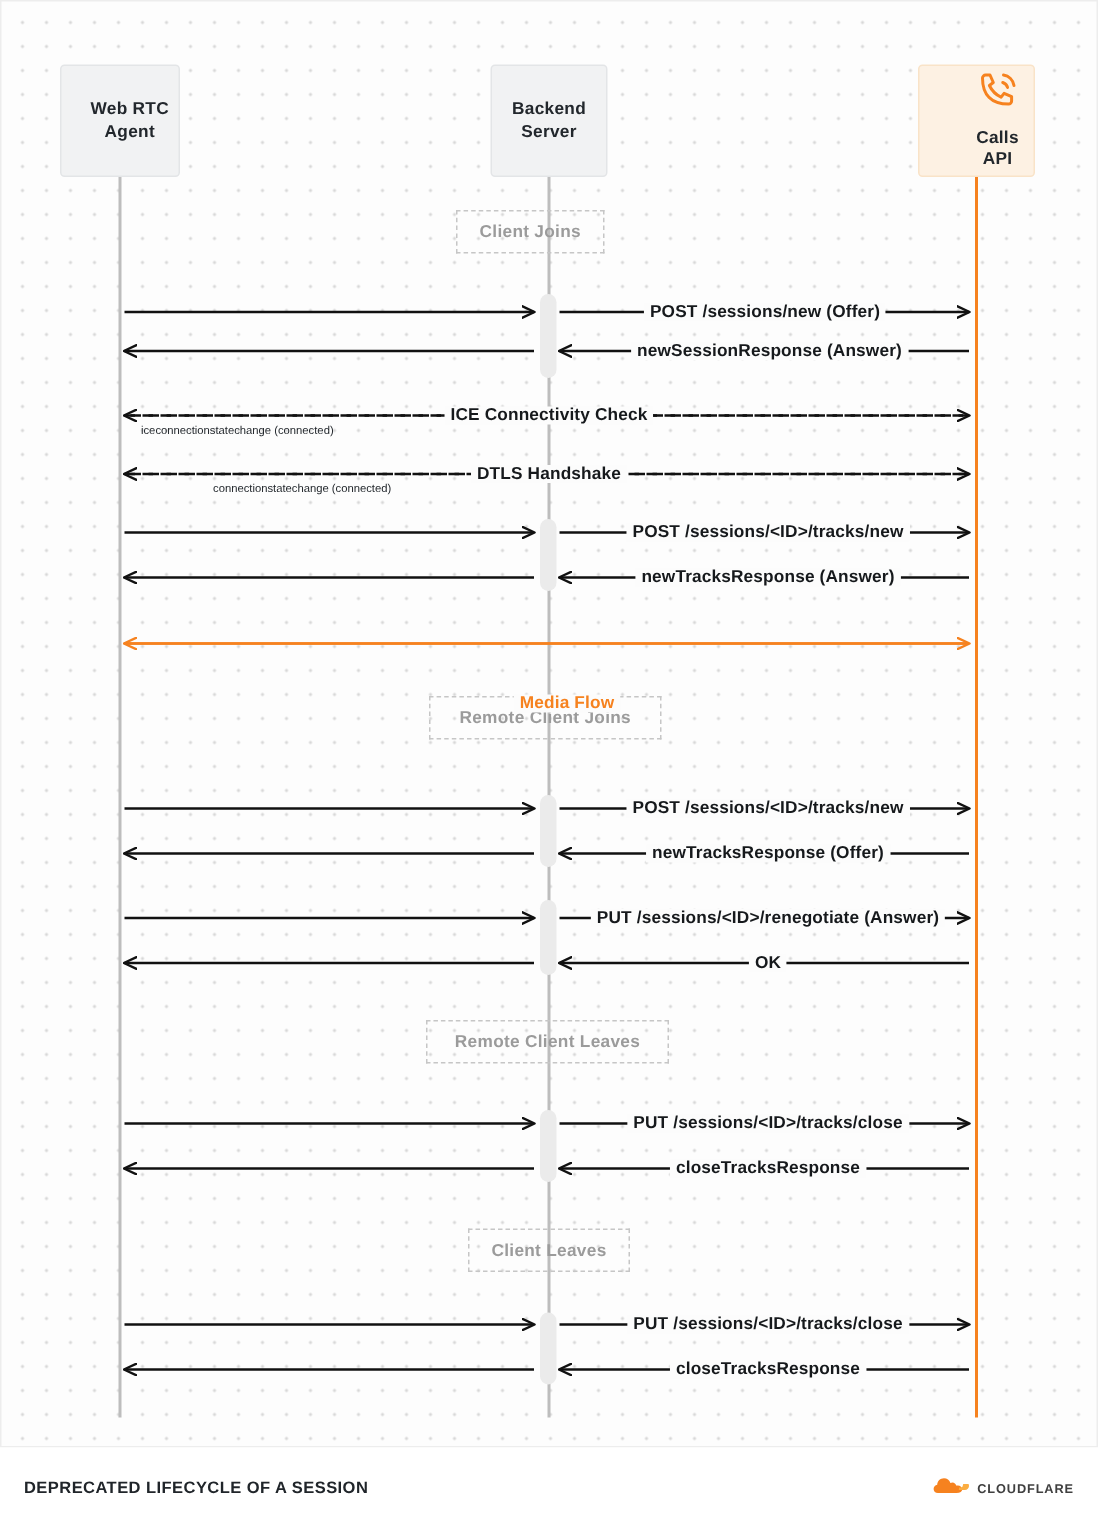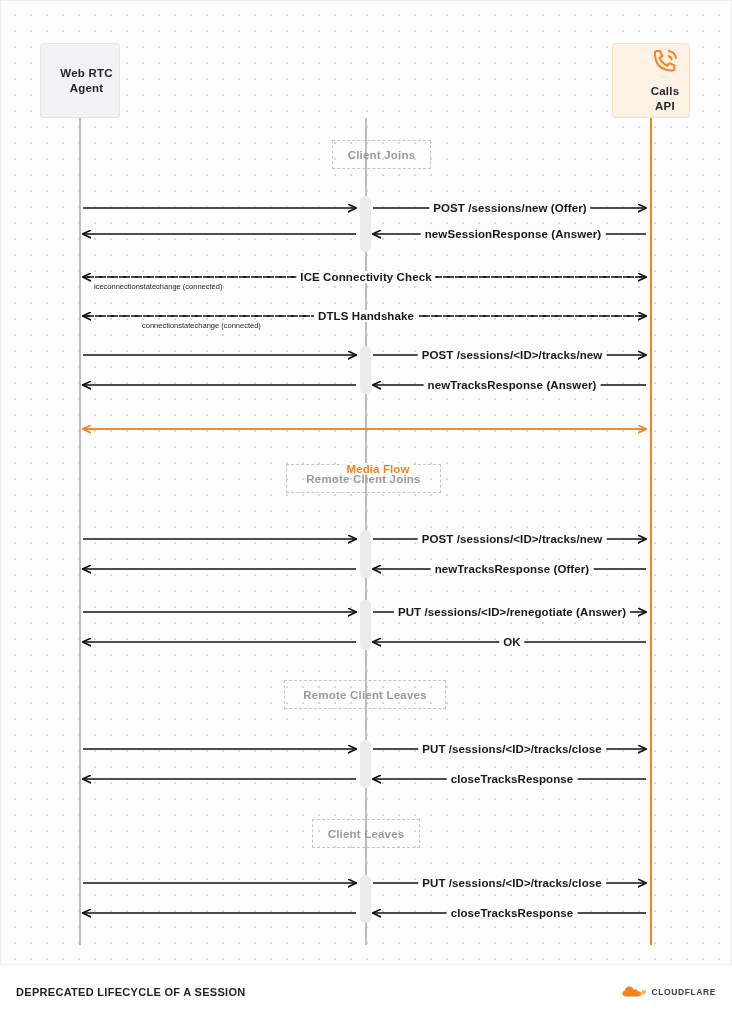--- a/index.html
+++ b/index.html
@@ -168,33 +168,37 @@
   <div class="activation" style="left:360px; top:530px; height:48px;"></div>
   <div class="activation" style="left:360px; top:600px; height:50px;"></div>
   <div class="activation" style="left:360px; top:740px; height:48px;"></div>
   <div class="activation" style="left:360px; top:875px; height:48px;"></div>
 
   <div class="actor grey" style="left:40px; top:43px; width:80px; height:75px;padding-left:13px;">
     <span class="label">Web RTC</span>
     <span class="label">Agent</span>
   </div>
 
+  <div class="actor grey" style="left:327px; top:43px; width:78px; height:75px;">
+    <span class="label">Backend</span>
+    <span class="label">Server</span>
+  </div>
 
   <div class="actor warm" style="left:612px; top:43px; width:78px; height:75px;">
     <span class="phone-icon">
       <svg width="32" height="28" viewBox="0 0 32 28" fill="none" xmlns="http://www.w3.org/2000/svg">
         <path d="M6 5c0-1 1-2 2-2h3l2.2 5-2.6 2c1.6 3.4 4.4 6.2 7.8 7.8l2-2.6 5 2.2v3c0 1-1 2-2 2C12 22.4 6 16.4 6 5z" stroke="#f6821f" stroke-width="2" stroke-linecap="round" stroke-linejoin="round" fill="none"></path>
         <path d="M20 3c3.6.6 6.4 3.4 7 7" stroke="#f6821f" stroke-width="2" stroke-linecap="round" fill="none"></path>
         <path d="M19.5 8c1.6.5 2.8 1.7 3.2 3.3" stroke="#f6821f" stroke-width="2" stroke-linecap="round" fill="none"></path>
       </svg>
     </span>
     <span class="label">Calls API</span>
   </div>
 
-  <div class="phase" style="left:332px; top:140px; width:99px; height:29px;">
+  <div class="phase" style="left:304px; top:140px; width:99px; height:29px;">
     <span>Client Joins</span>
   </div>
   <div class="phase" style="left:286px; top:464px; width:155px; height:29px;">
     <span>Remote Client Joins</span>
   </div>
   <div class="phase" style="left:284px; top:680px; width:162px; height:29px;">
     <span>Remote Client Leaves</span>
   </div>
   <div class="phase" style="left:312px; top:819px; width:108px; height:29px;">
     <span>Client Leaves</span>

